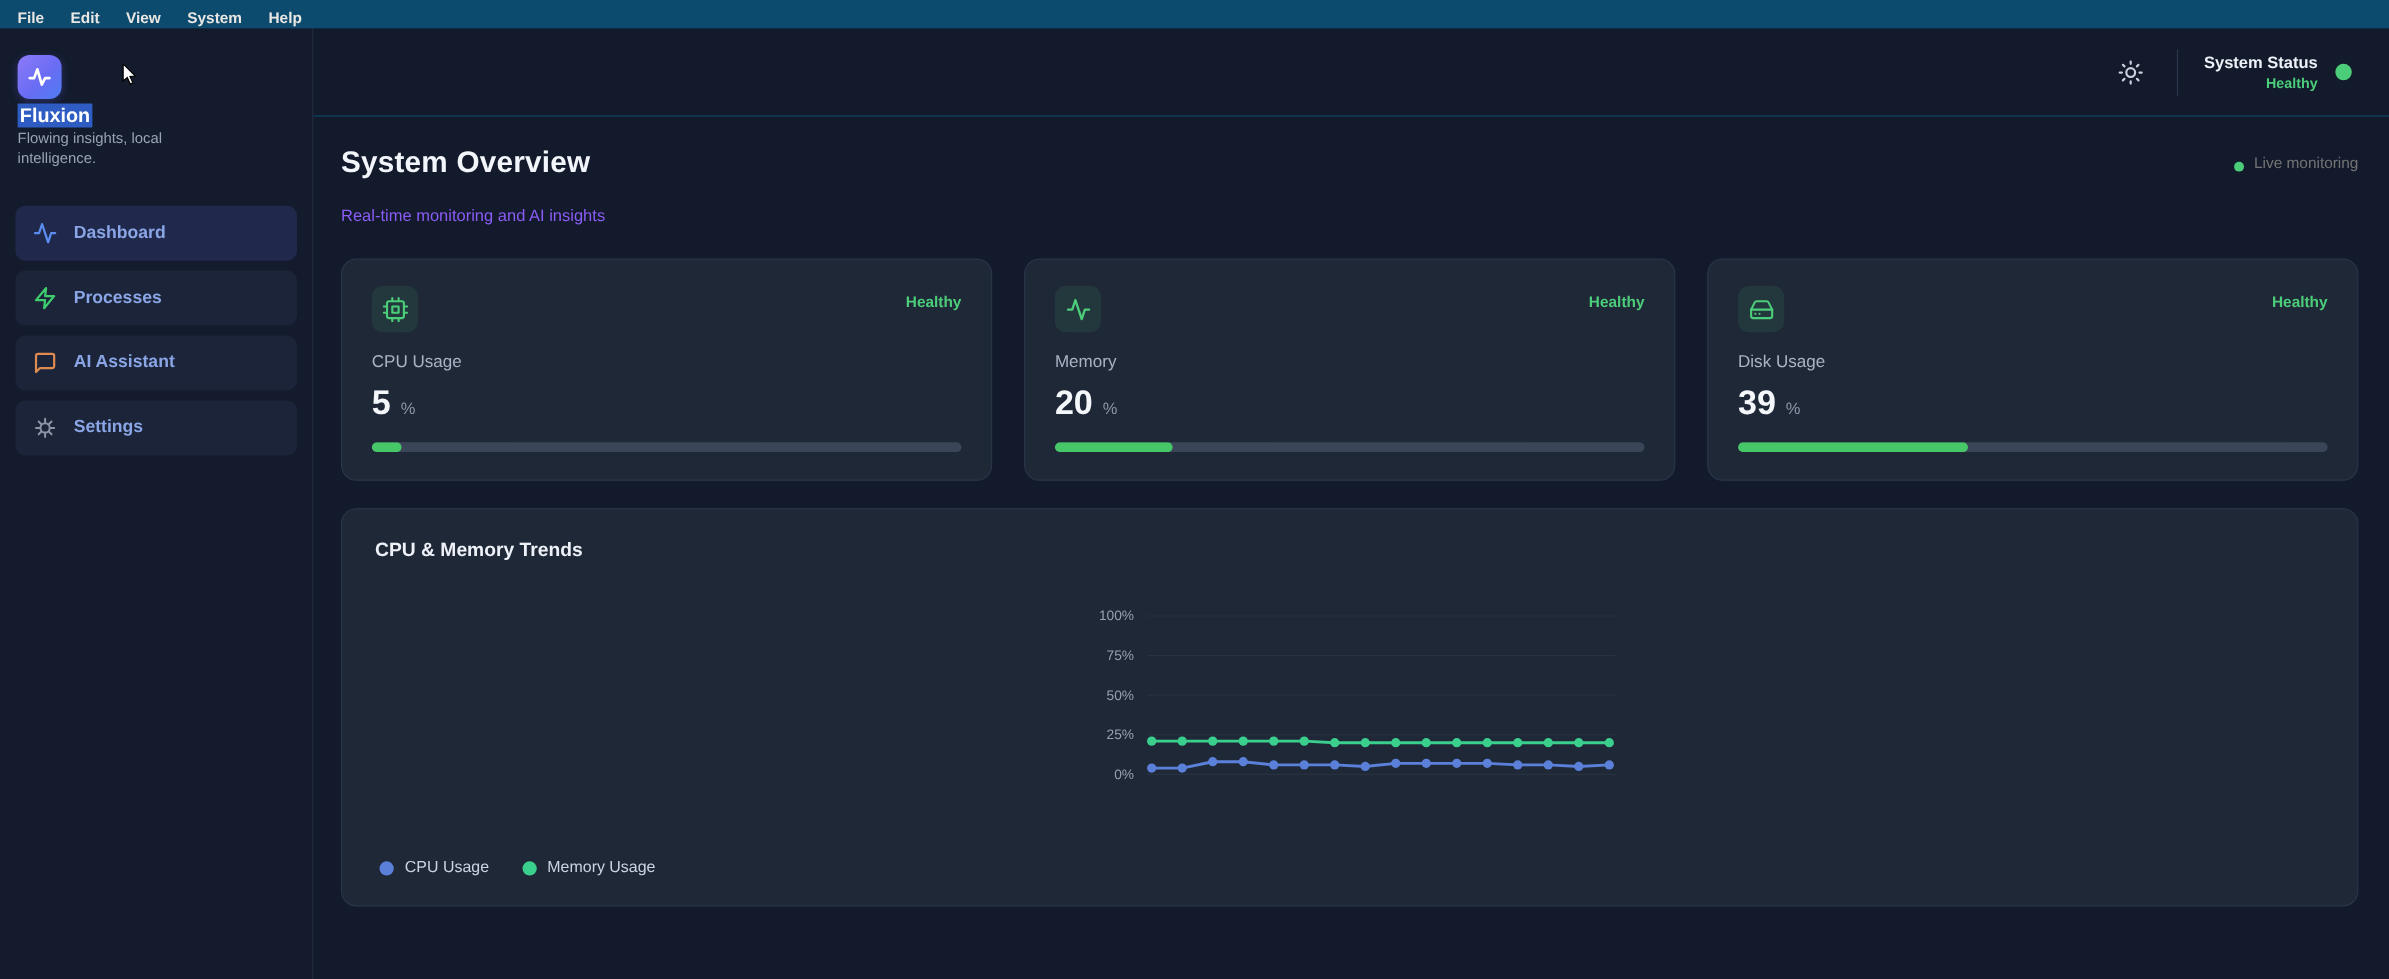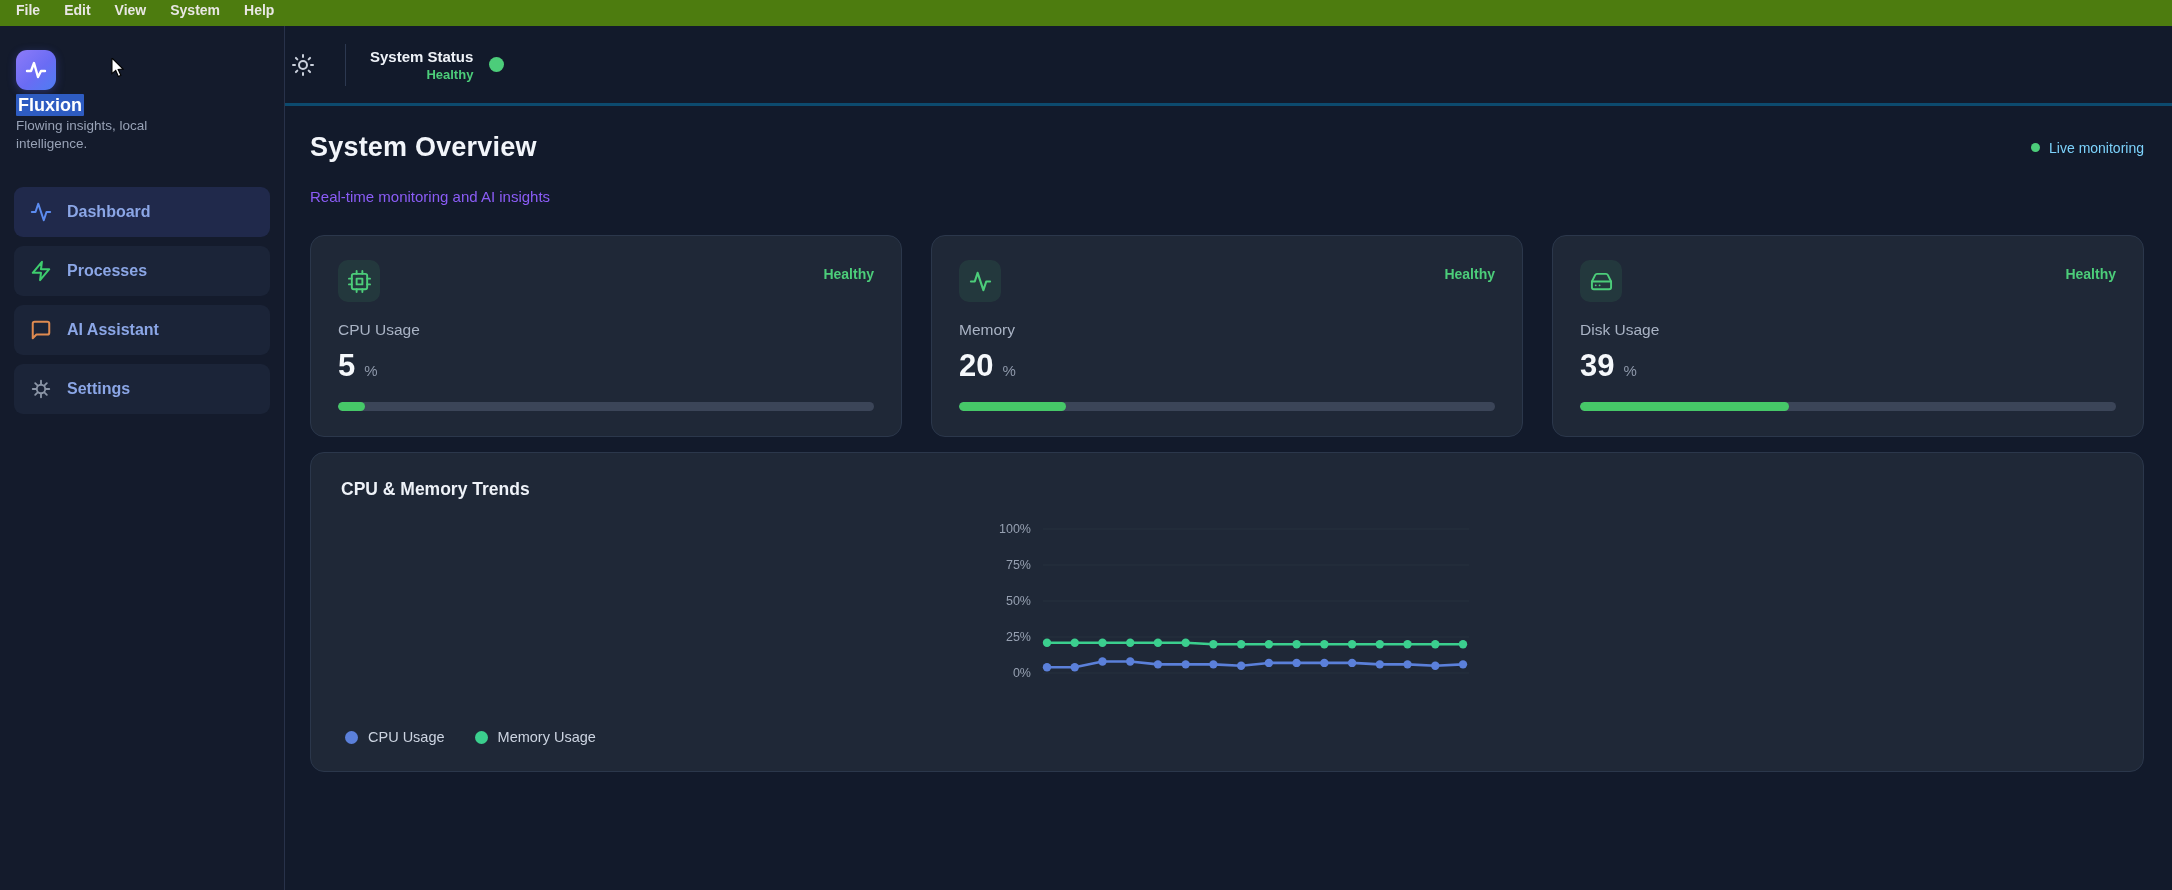--- a/index.html
+++ b/index.html
@@ -1,21 +1,21 @@
 <!DOCTYPE html>
 <html><head>
 <meta charset="utf-8">
 <style>
   * { margin:0; padding:0; box-sizing:border-box; }
   html,body { width:2172px; height:890px; overflow:hidden; background:#10182a;
               font-family:"Liberation Sans", sans-serif; }
   .app { width:2172px; height:890px; display:flex; flex-direction:column; }
 
   
-  .menubar { height:26px; background:#4d7c0f; display:flex; align-items:flex-start;
+  .menubar { height:26px; background:#0c4a6e; display:flex; align-items:flex-end;
              padding-left:6px; gap:4px; flex:0 0 auto; }
   .menubar span { color:#e9e7e4; font-size:14px; font-weight:700; padding:2px 10px; cursor:default; }
 
   
   .shell { flex:1; display:flex; min-height:0; }
 
   
   .sidebar { width:285px; flex:0 0 285px; background:#141b2c; border-right:1px solid #28324a; padding:20px 14px 0 14px; }
   .brand { display:flex; gap:5px; position:relative; padding:4px 2px;flex-direction:column; }
   .logo { width:40px; height:40px; border-radius:11px; flex:0 0 40px;
@@ -29,54 +29,54 @@
 
   nav { margin-top:30px; display:flex; flex-direction:column; gap:9px; }
   .nav-item { height:50px; border-radius:9px; background:#1b2438; display:flex; align-items:center;
               gap:15px; padding-left:16px; cursor:pointer; }
   .nav-item.active { background:#20294b; }
   .nav-item .nav-label { font-size:16px; font-weight:700; color:#8ba6e6; }
   .nav-icon { width:22px; height:22px; display:flex; }
 
   
   main { flex:1; display:flex; flex-direction:column; background:#121a2b; min-width:0; }
-  .topbar { height:80px; flex:0 0 80px; border-bottom:3px solid #0c4a6e;
-            display:flex; align-items:center; padding-right:34px; }
+  .topbar { height:80px; flex:0 0 80px; border-bottom:1px solid #0c4a6e;
+            display:flex; align-items:center; justify-content:flex-end; padding-right:34px; }
   .theme-btn { background:none; border:none; cursor:pointer; display:flex; padding:6px; }
   .topbar-divider { width:1px; height:42px; background:#2c3850; margin:0 24px; }
   .status-text { text-align:right; }
   .status-title { font-size:15px; font-weight:700; color:#eef2f8; }
   .status-value { font-size:13px; font-weight:700; color:#4ccd7a; margin-top:2px; }
   .status-dot { width:15px; height:15px; border-radius:50%; background:#4ccd7a; margin-left:16px; }
 
   .content { padding:26px 28px 0 25px; flex:1; }
   .title-row { display:flex; align-items:center; justify-content:space-between; }
   h1 { font-size:27px; font-weight:700; color:#f2f5fa; letter-spacing:.2px; }
   .subtitle { margin-top:25px; font-size:15px; color:#8b5cf6; }
-  .live { display:flex; align-items:center; gap:9px; font-size:14px; color:#7dd3fc; }
+  .live { display:flex; align-items:flex-end; gap:9px; font-size:14px; color:#737373; }
   .live-dot { width:9px; height:9px; border-radius:50%; background:#4ccd7a; }
 
   
   .cards { display:flex; gap:29px; margin-top:30px; }
   .card { flex:1; background:#1f2837; border:1px solid #2b374b; border-radius:14px;
           padding:24px 27px; height:202px; }
   .card-top { display:flex; justify-content:space-between; align-items:flex-start; }
   .icon-tile { width:42px; height:42px; border-radius:10px; background:rgba(76,205,122,.10);
                display:flex; align-items:center; justify-content:center; }
   .healthy { font-size:14px; font-weight:700; color:#4ccd7a; margin-top:6px; }
   .metric-label { margin-top:19px; font-size:15.5px; color:#a9b3c4; }
   .metric-value-row { margin-top:9px; display:flex; align-items:baseline; gap:9px; }
   .metric-value { font-size:31px; font-weight:700; color:#f5f8fb; }
   .metric-unit { font-size:15px; color:#8d97a9; }
   .progress { margin-top:18px; height:9px; border-radius:5px; background:#3b4558; overflow:hidden; }
   .progress-fill { height:100%; border-radius:5px; background:#46c868; }
 
   
-  .chart-card { margin-top:15px; background:#1f2837; border:1px solid #2b374b; border-radius:14px;
-                height:320px; padding:26px 30px 20px 30px; display:flex; flex-direction:column; }
+  .chart-card { margin-top:25px; background:#1f2837; border:1px solid #2b374b; border-radius:14px;
+                height:362px; padding:26px 30px 20px 30px; display:flex; flex-direction:column; }
   .chart-title { font-size:17.5px; font-weight:700; color:#eef2f8; }
   .chart-area { flex:1; display:flex; justify-content:center; align-items:center; }
   .legend { display:flex; gap:30px; align-items:center; padding:4px 4px 6px 4px; }
   .legend-item { display:flex; align-items:center; gap:10px; }
   .legend-dot { width:13px; height:13px; border-radius:50%; }
   .legend-label { font-size:14.5px; color:#ccd4e1; }
 </style>
 </head>
 <body>
 

